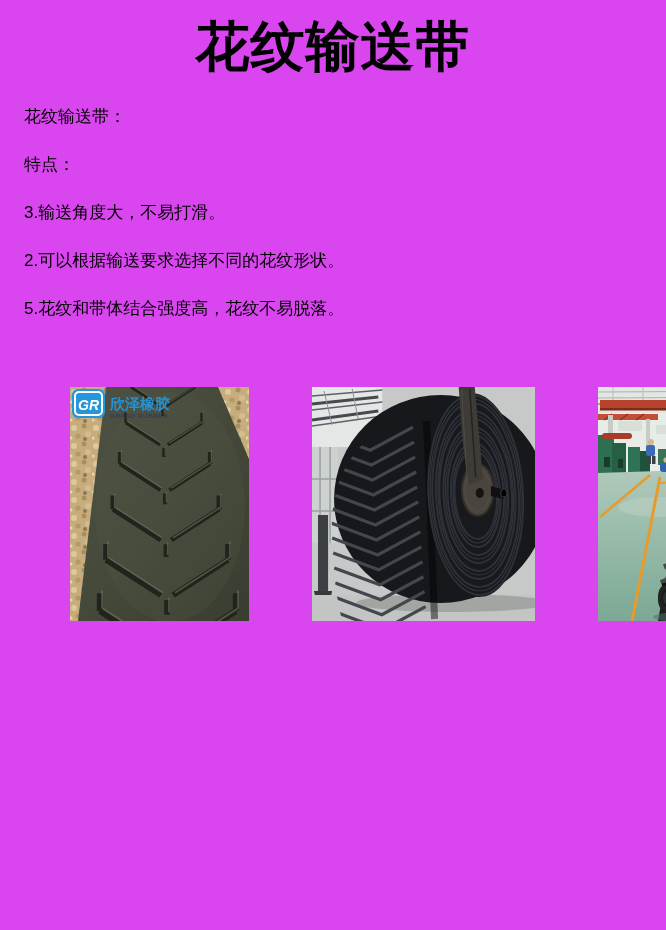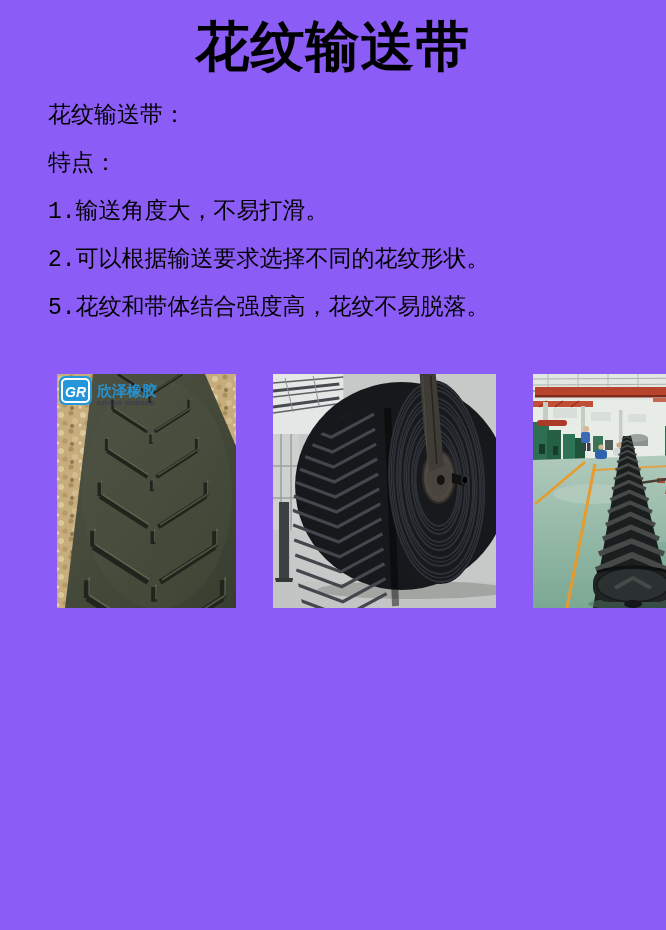--- a/index.html
+++ b/index.html
@@ -1,47 +1,47 @@
 <!DOCTYPE html>
 <html><head>
 <meta charset="utf-8">
 <style>
   html,body{margin:0;padding:0;background:#ffffff;}
   .page{
-    width:666px;height:930px;background:#8b5cf6;overflow:hidden;
+    width:666px;height:930px;background:#d946ef;overflow:hidden;
     font-family:"Liberation Sans","DejaVu Sans",sans-serif;color:#000;
     position:relative;
   }
   .page-title{
     margin:0;padding-top:10px;height:72px;line-height:72px;
     text-align:center;font-size:54px;font-weight:700;letter-spacing:1px;
   }
   .content{
-    width:574px;margin-left:48px;
-    font-size:23px;line-height:27px;text-align:justify;font-family:Liberation Mono, monospace;
+    width:574px;margin-left:24px;
+    font-size:17px;line-height:27px;text-align:justify;
   }
   .content p{margin:21px 0 0;}
   .photos{
     margin:36px 0 0 41px;
     display:flex;gap:5px;
   }
-  .photos figure{margin:4px;padding:12px;font-size:0;line-height:0;}
+  .photos figure{margin:17px;padding:12px;font-size:0;line-height:0;}
   .photos svg{display:block;}
 </style>
 </head>
 <body>
 
 <div class="page">
 
   <h1 class="page-title">花纹输送带</h1>
 
   <div class="content">
     <p>花纹输送带：</p>
     <p>特点：</p>
-    <p>1.输送角度大，不易打滑。</p>
+    <p>3.输送角度大，不易打滑。</p>
     <p>2.可以根据输送要求选择不同的花纹形状。</p>
     <p>5.花纹和带体结合强度高，花纹不易脱落。</p>
   </div>
 
   <div class="photos">
 
     <figure>
       <svg width="179" height="234" viewBox="0 0 179 234" xmlns="http://www.w3.org/2000/svg">
         <defs>
           <pattern id="peb" width="22" height="18" patternUnits="userSpaceOnUse">

